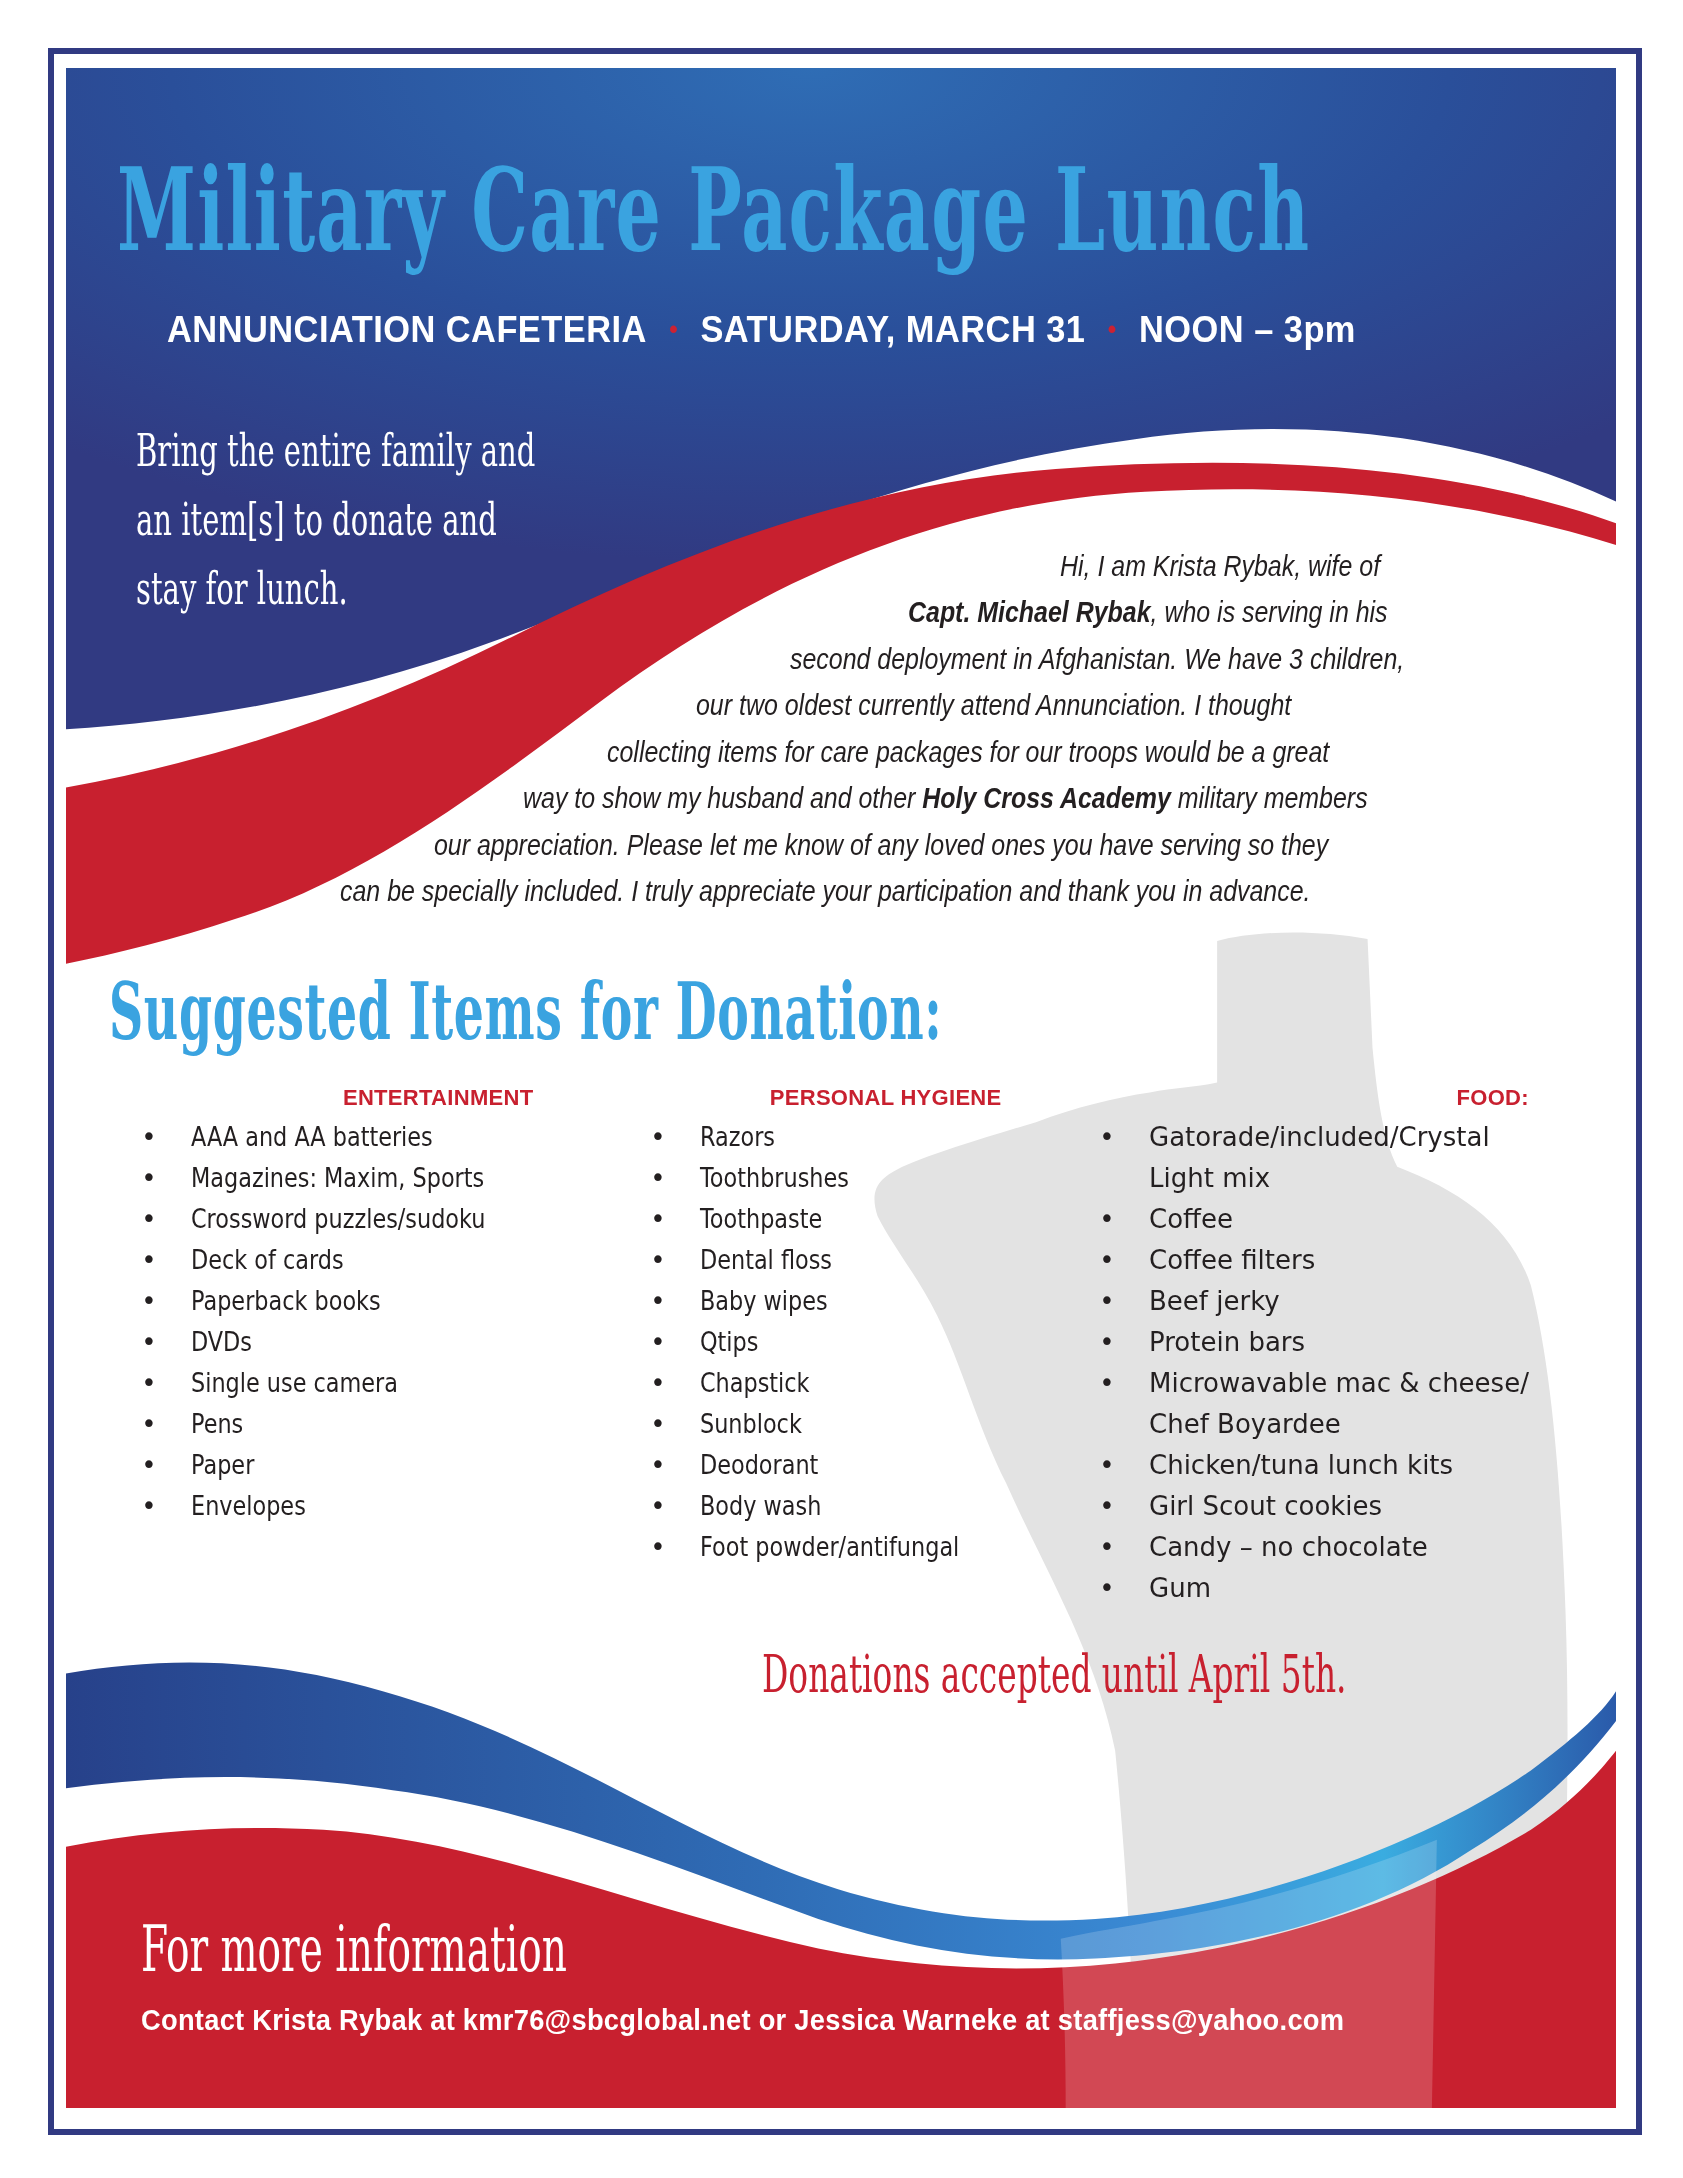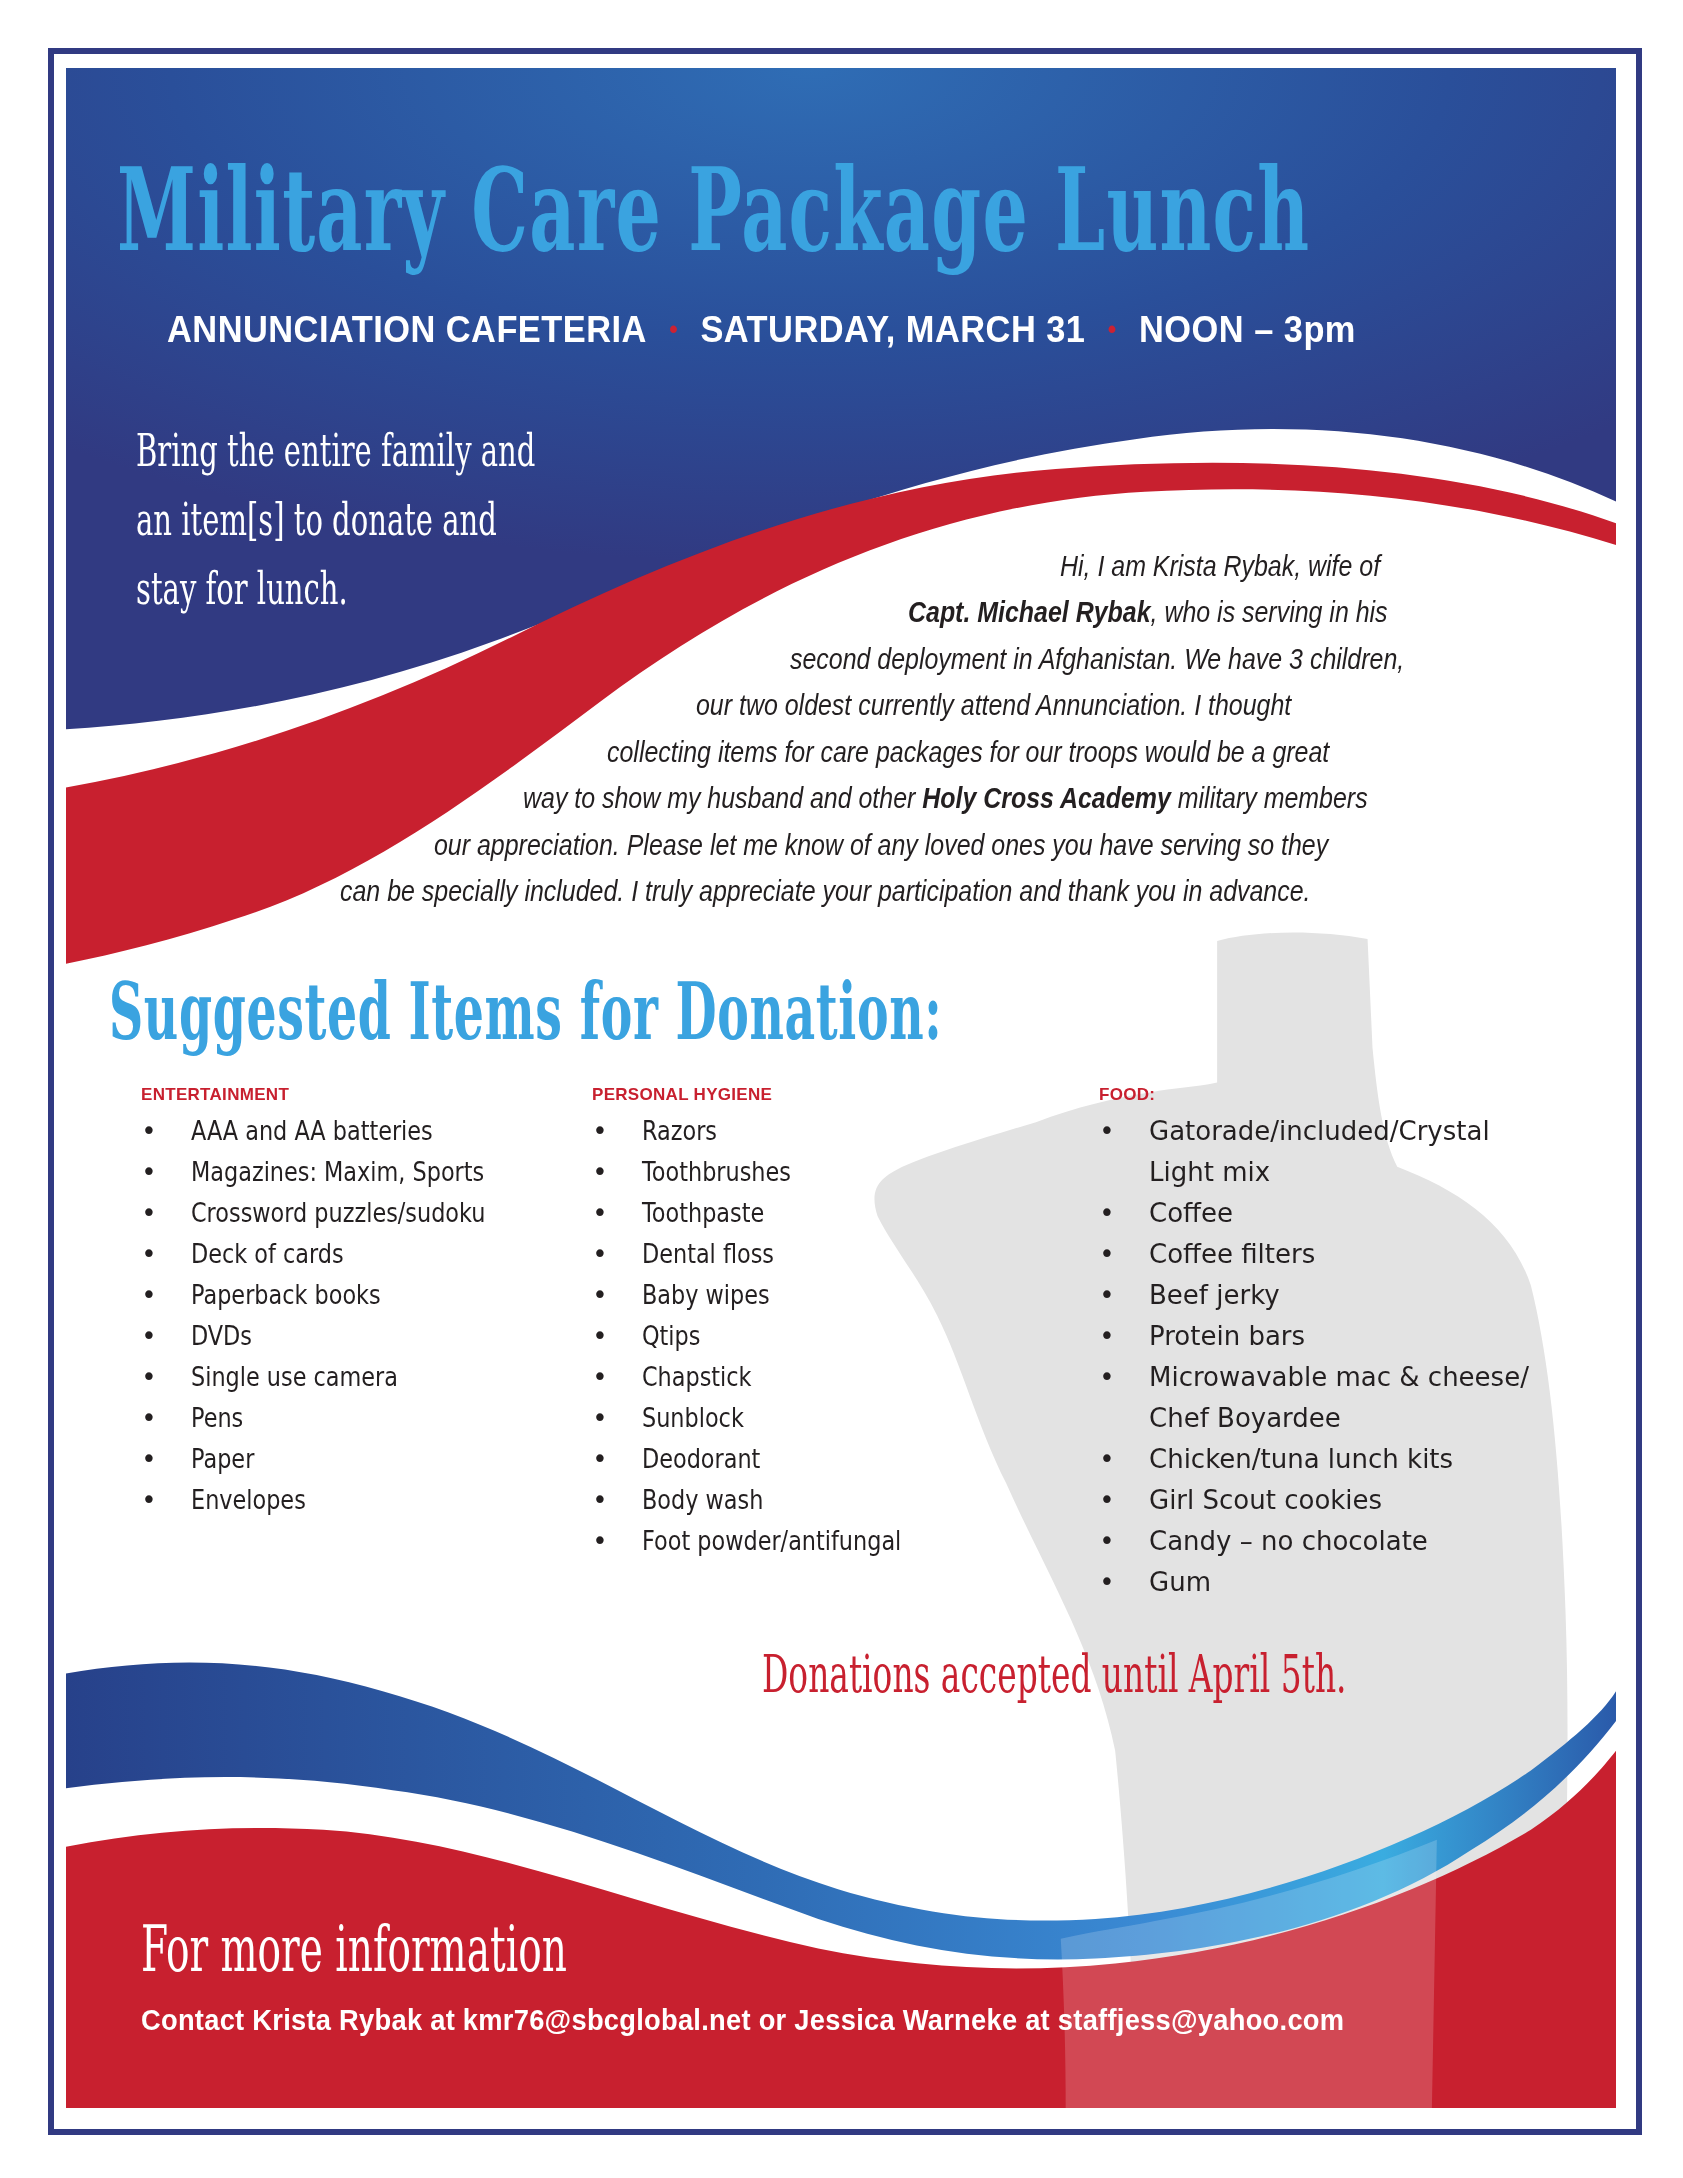--- a/index.html
+++ b/index.html
@@ -24,21 +24,21 @@
     .intro div { white-space: nowrap; }
     .letter-line {
       font-family: "Liberation Sans", sans-serif; font-style: italic; font-size: 29px; color: #231f20;
       transform-origin: left top; transform: scaleX(0.86);
     }
     .letter-line b { font-weight: bold; }
     .section-title {
       left: 109px; top: 965px; font-family: "DejaVu Serif", serif; font-weight: bold; font-size: 79px; color: #3aa3e0;
       transform-origin: left top; transform: scaleX(0.60); letter-spacing: 1px;
     }
-    .cat-head { font-family: "Liberation Sans", sans-serif; font-weight: bold; font-size: 17px; color: #c8202f; letter-spacing: 0.3px; }
+    .cat-head { font-family: "Liberation Sans", sans-serif; font-weight: bold; font-size: 22px; color: #c8202f; letter-spacing: 0.3px; text-align: right; }
     .list { list-style: none; margin: 0; padding: 0; }
     .list li { position: relative; font-family: "DejaVu Sans", sans-serif; font-size: 26px; line-height: 41px; color: #231f20; padding-left: 50px; }
     .list li .bullet { position: absolute; left: 0; top: 0; width: 16px; text-align: center; }
     .list.cond li .txt { display: inline-block; transform-origin: left center; transform: scaleX(0.86); }
     .donations {
       left: 762px; top: 1643px; font-family: "DejaVu Serif", serif; font-size: 53px; color: #c8202f;
       transform-origin: left top; transform: scaleX(0.62);
     }
     .more-info {
       left: 141px; top: 1913px; font-family: "DejaVu Serif", serif; font-size: 63px; color: #ffffff;
@@ -116,21 +116,21 @@
     <li><span class="bullet">•</span><span class="txt">Deck of cards</span></li>
     <li><span class="bullet">•</span><span class="txt">Paperback books</span></li>
     <li><span class="bullet">•</span><span class="txt">DVDs</span></li>
     <li><span class="bullet">•</span><span class="txt">Single use camera</span></li>
     <li><span class="bullet">•</span><span class="txt">Pens</span></li>
     <li><span class="bullet">•</span><span class="txt">Paper</span></li>
     <li><span class="bullet">•</span><span class="txt">Envelopes</span></li>
   </ul>
 </div>
 
-<div class="abs" style="left:592px; top:1085px;">
+<div class="abs" style="left:650px; top:1085px;">
   <div class="cat-head">PERSONAL HYGIENE</div>
   <ul class="list cond" style="margin-top:6px;">
     <li><span class="bullet">•</span><span class="txt">Razors</span></li>
     <li><span class="bullet">•</span><span class="txt">Toothbrushes</span></li>
     <li><span class="bullet">•</span><span class="txt">Toothpaste</span></li>
     <li><span class="bullet">•</span><span class="txt">Dental floss</span></li>
     <li><span class="bullet">•</span><span class="txt">Baby wipes</span></li>
     <li><span class="bullet">•</span><span class="txt">Qtips</span></li>
     <li><span class="bullet">•</span><span class="txt">Chapstick</span></li>
     <li><span class="bullet">•</span><span class="txt">Sunblock</span></li>

